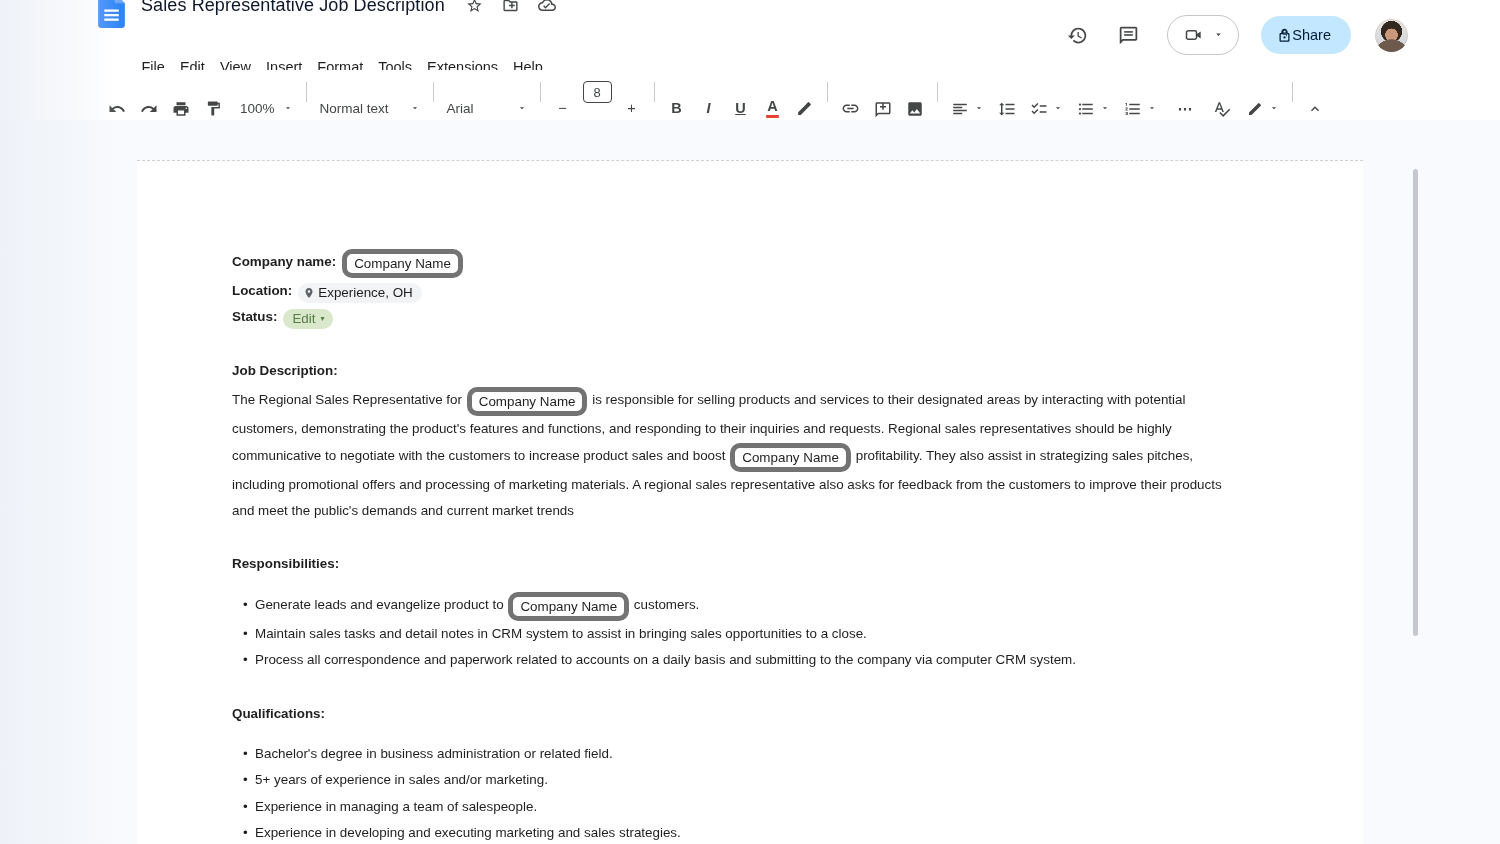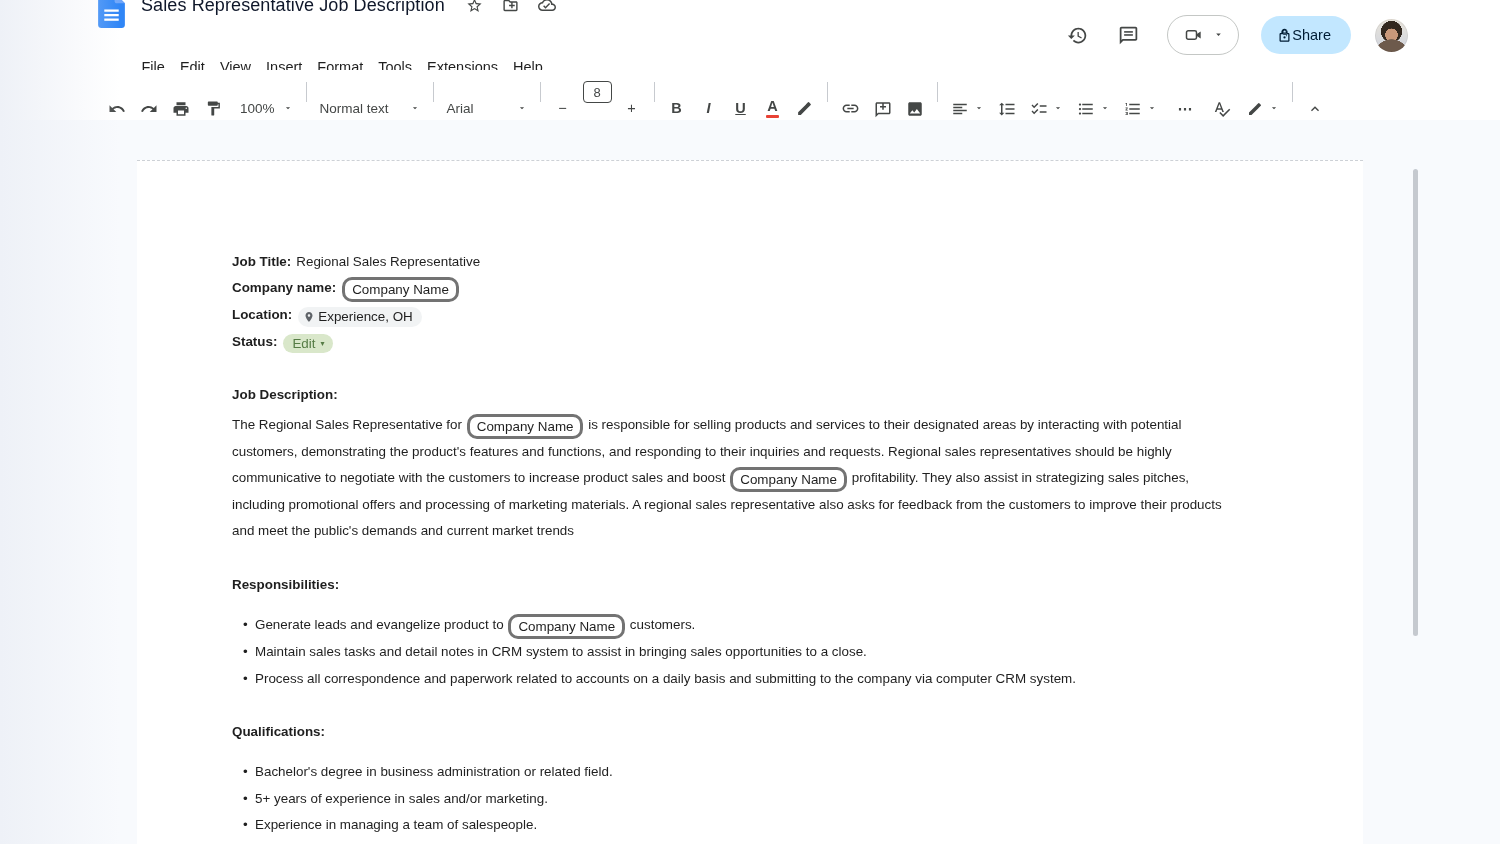--- a/index.html
+++ b/index.html
@@ -60,21 +60,21 @@
   .stack{ display:flex; flex-direction:column; align-items:center; gap:1px; }
   .colorbar{ width:13px; height:3px; background:#e94235; border-radius:1px; }
   .more-dots{ font-size:15px; color:#444746; letter-spacing:1px; font-weight:700; }
 
   
   .canvas{ position:relative; height:724px; background:#f8fafd; }
   .page{ position:absolute; left:137px; top:40px; width:1226px; height:684px; background:#fff;
          border-top:1px dashed #cdd1d6; }
   .content{ padding:88px 95px 0 95px; font-size:13.4px; line-height:26.4px; color:#1f1f1f; }
   .line .lbl{ font-weight:700; margin-right:5px; }
-  .chip{ display:inline-block; border:3px solid #737373; border-radius:10px; padding:0 7px;
+  .chip{ display:inline-block; border:5px solid #737373; border-radius:10px; padding:0 7px;
          line-height:19px; vertical-align:-2px; margin:0 1px; cursor:pointer; }
   .pill{ display:inline-block; border-radius:10px; padding:0 9px; line-height:19.5px;
          vertical-align:-2px; margin:0 1px; cursor:pointer; }
   .pill.loc{ background:#f1f3f4; padding-left:5px; }
   .pill.loc svg{ vertical-align:-2px; margin-right:3px; }
   .pill.status{ background:#d9e7ca; color:#567c45; }
   .pill.status .sc{ font-size:8px; margin-left:5px; vertical-align:2px; }
   .sec-heading{ font-weight:700; margin-top:27px; }
   .para{ margin-top:3px; width:1008px; }
   .bullets{ margin-top:14px; }
@@ -317,21 +317,20 @@
     <svg width="16" height="16" viewBox="0 0 24 24" fill="#444746">
         <path d="M7.41 15.41L12 10.83l4.59 4.58L18 14l-6-6-6 6z"></path>
       </svg>
   </button>
 </div>
 
 <div class="canvas">
   <div class="page">
     <div class="content">
       <div id="fields">
-          <div class="line"><span class="lbl">Job Title:</span><span class="txt">Regional Sales Representative</span></div>
           <div class="line"><span class="lbl">Company name:</span><span class="chip">Company Name</span></div>
           <div class="line"><span class="lbl">Location:</span><span class="pill loc"><svg width="12" height="12" viewBox="0 0 24 24" fill="#5f6368">
                 <path d="M12 2C8.13 2 5 5.13 5 9c0 5.25 7 13 7 13s7-7.75 7-13c0-3.87-3.13-7-7-7zm0 9.5c-1.38 0-2.5-1.12-2.5-2.5s1.12-2.5 2.5-2.5 2.5 1.12 2.5 2.5-1.12 2.5-2.5 2.5z"></path>
               </svg><span>Experience, OH</span></span></div>
           <div class="line"><span class="lbl">Status:</span><span class="pill status"><span>Edit</span><span class="sc">▾</span></span></div>
         </div>
       <div id="sections">
           <div class="sec-heading">Job Description:</div>
           <div class="para"><span class="txt">The Regional Sales Representative for </span><span class="chip">Company Name</span><span class="txt"> is responsible for selling products and services to their designated areas by interacting with potential customers, demonstrating the product's features and functions, and responding to their inquiries and requests. Regional sales representatives should be highly communicative to negotiate with the customers to increase product sales and boost </span><span class="chip">Company Name</span><span class="txt"> profitability. They also assist in strategizing sales pitches, including promotional offers and processing of marketing materials. A regional sales representative also asks for feedback from the customers to improve their products and meet the public's demands and current market trends</span></div>
           <div class="sec-heading">Responsibilities:</div>

